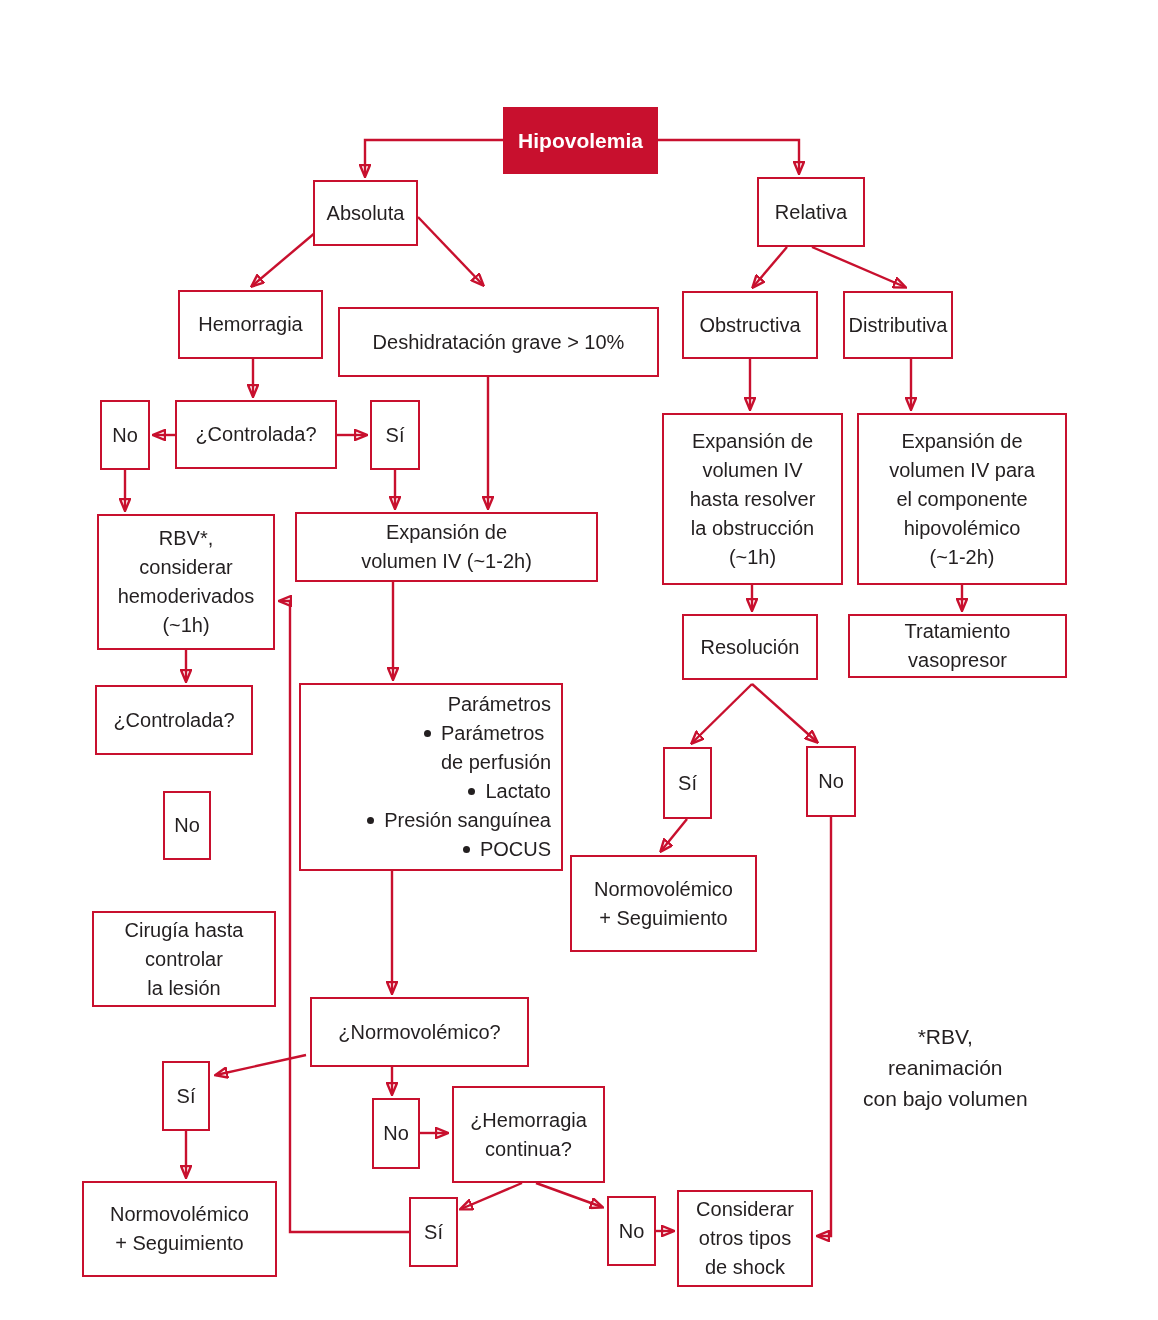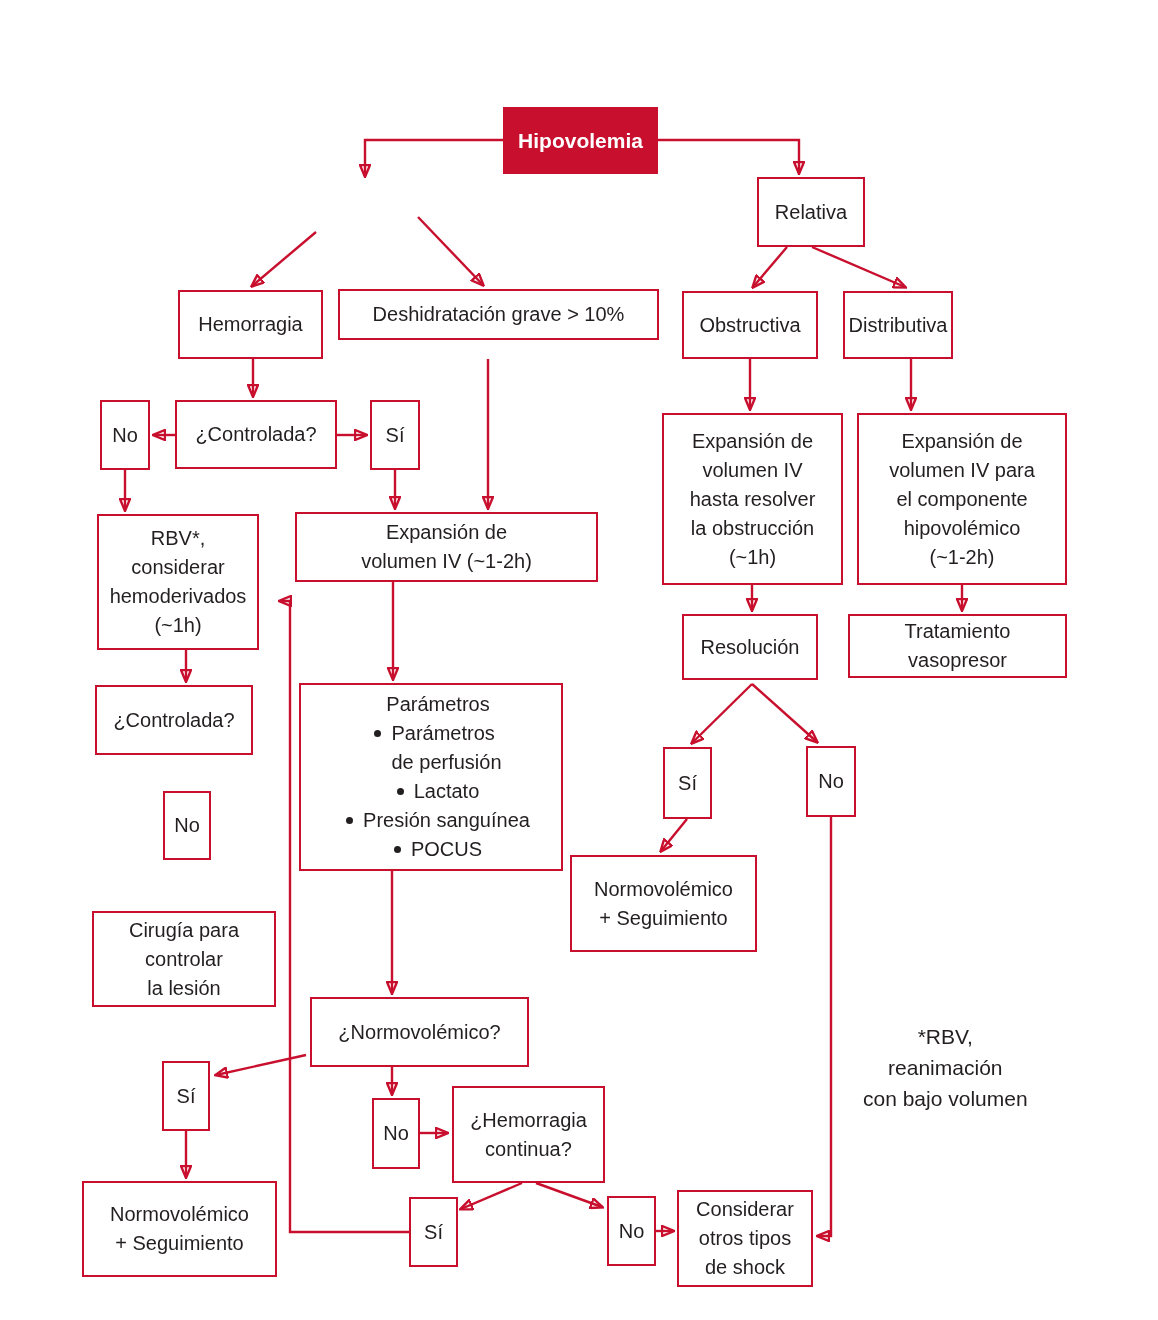--- a/index.html
+++ b/index.html
@@ -43,21 +43,21 @@
   }
   .box.filled{
     background:var(--red);
     border-color:var(--red);
     color:#ffffff;
     font-weight:bold;
     font-size:21px;
   }
   .box.params{
     flex-direction:column;
-    align-items:center;
+    align-items:flex-end;
     justify-content:center;
     text-align:left;
     padding:10px 10px 10px 24px;
   }
   .bullet-row{
     display:flex;
     align-items:flex-start;
   }
   .dot{
     flex:none;
@@ -115,32 +115,33 @@
     <path d="M656,1192 H673" marker-end="url(#arrow)"></path>
     <path d="M752,645 L692,704" marker-end="url(#arrow)"></path>
     <path d="M752,645 L817,703" marker-end="url(#arrow)"></path>
     <path d="M687,780 L661,812" marker-end="url(#arrow)"></path>
     <path d="M831,778 V1197 H818" marker-end="url(#arrow)"></path>
     <path d="M409,1193 H290 V562 H280" marker-end="url(#arrow)"></path>
   </svg>
 
   <div class="box filled" style="left:503px;top:68px;width:155px;height:67px">Hipovolemia</div>
 
+  <div class="box" style="left:313px;top:141px;width:105px;height:66px">Absoluta</div>
   <div class="box" style="left:757px;top:138px;width:108px;height:70px">Relativa</div>
 
   <div class="box" style="left:178px;top:251px;width:145px;height:69px">Hemorragia</div>
-  <div class="box" style="left:338px;top:250px;width:321px;height:51px">Deshidratación grave &gt; 10%</div>
+  <div class="box" style="left:338px;top:268px;width:321px;height:70px">Deshidratación grave &gt; 10%</div>
   <div class="box" style="left:682px;top:252px;width:136px;height:68px">Obstructiva</div>
   <div class="box" style="left:843px;top:252px;width:110px;height:68px">Distributiva</div>
 
   <div class="box" style="left:100px;top:361px;width:50px;height:70px">No</div>
   <div class="box" style="left:175px;top:361px;width:162px;height:69px">¿Controlada?</div>
   <div class="box" style="left:370px;top:361px;width:50px;height:70px">Sí</div>
 
-  <div class="box" style="left:97px;top:475px;width:162px;height:136px">RBV*,
+  <div class="box" style="left:97px;top:475px;width:178px;height:136px">RBV*,
 considerar
 hemoderivados
 (~1h)</div>
   <div class="box" style="left:295px;top:473px;width:303px;height:70px">Expansión de
 volumen IV (~1-2h)</div>
   <div class="box" style="left:662px;top:374px;width:181px;height:172px">Expansión de
 volumen IV
 hasta resolver
 la obstrucción
 (~1h)</div>
@@ -178,21 +179,21 @@
   </div>
 
   <div class="box" style="left:663px;top:708px;width:49px;height:72px">Sí</div>
   <div class="box" style="left:806px;top:707px;width:50px;height:71px">No</div>
 
   <div class="box" style="left:163px;top:752px;width:48px;height:69px">No</div>
 
   <div class="box" style="left:570px;top:816px;width:187px;height:97px">Normovolémico
 + Seguimiento</div>
 
-  <div class="box" style="left:92px;top:872px;width:184px;height:96px">Cirugía para
+  <div class="box" style="left:92px;top:872px;width:184px;height:96px">Cirugía hasta
 controlar
 la lesión</div>
 
   <div class="box" style="left:310px;top:958px;width:219px;height:70px">¿Normovolémico?</div>
 
   <div class="box" style="left:162px;top:1022px;width:48px;height:70px">Sí</div>
   <div class="box" style="left:372px;top:1059px;width:48px;height:71px">No</div>
 
   <div class="box" style="left:452px;top:1047px;width:153px;height:97px">¿Hemorragia
 continua?</div>

